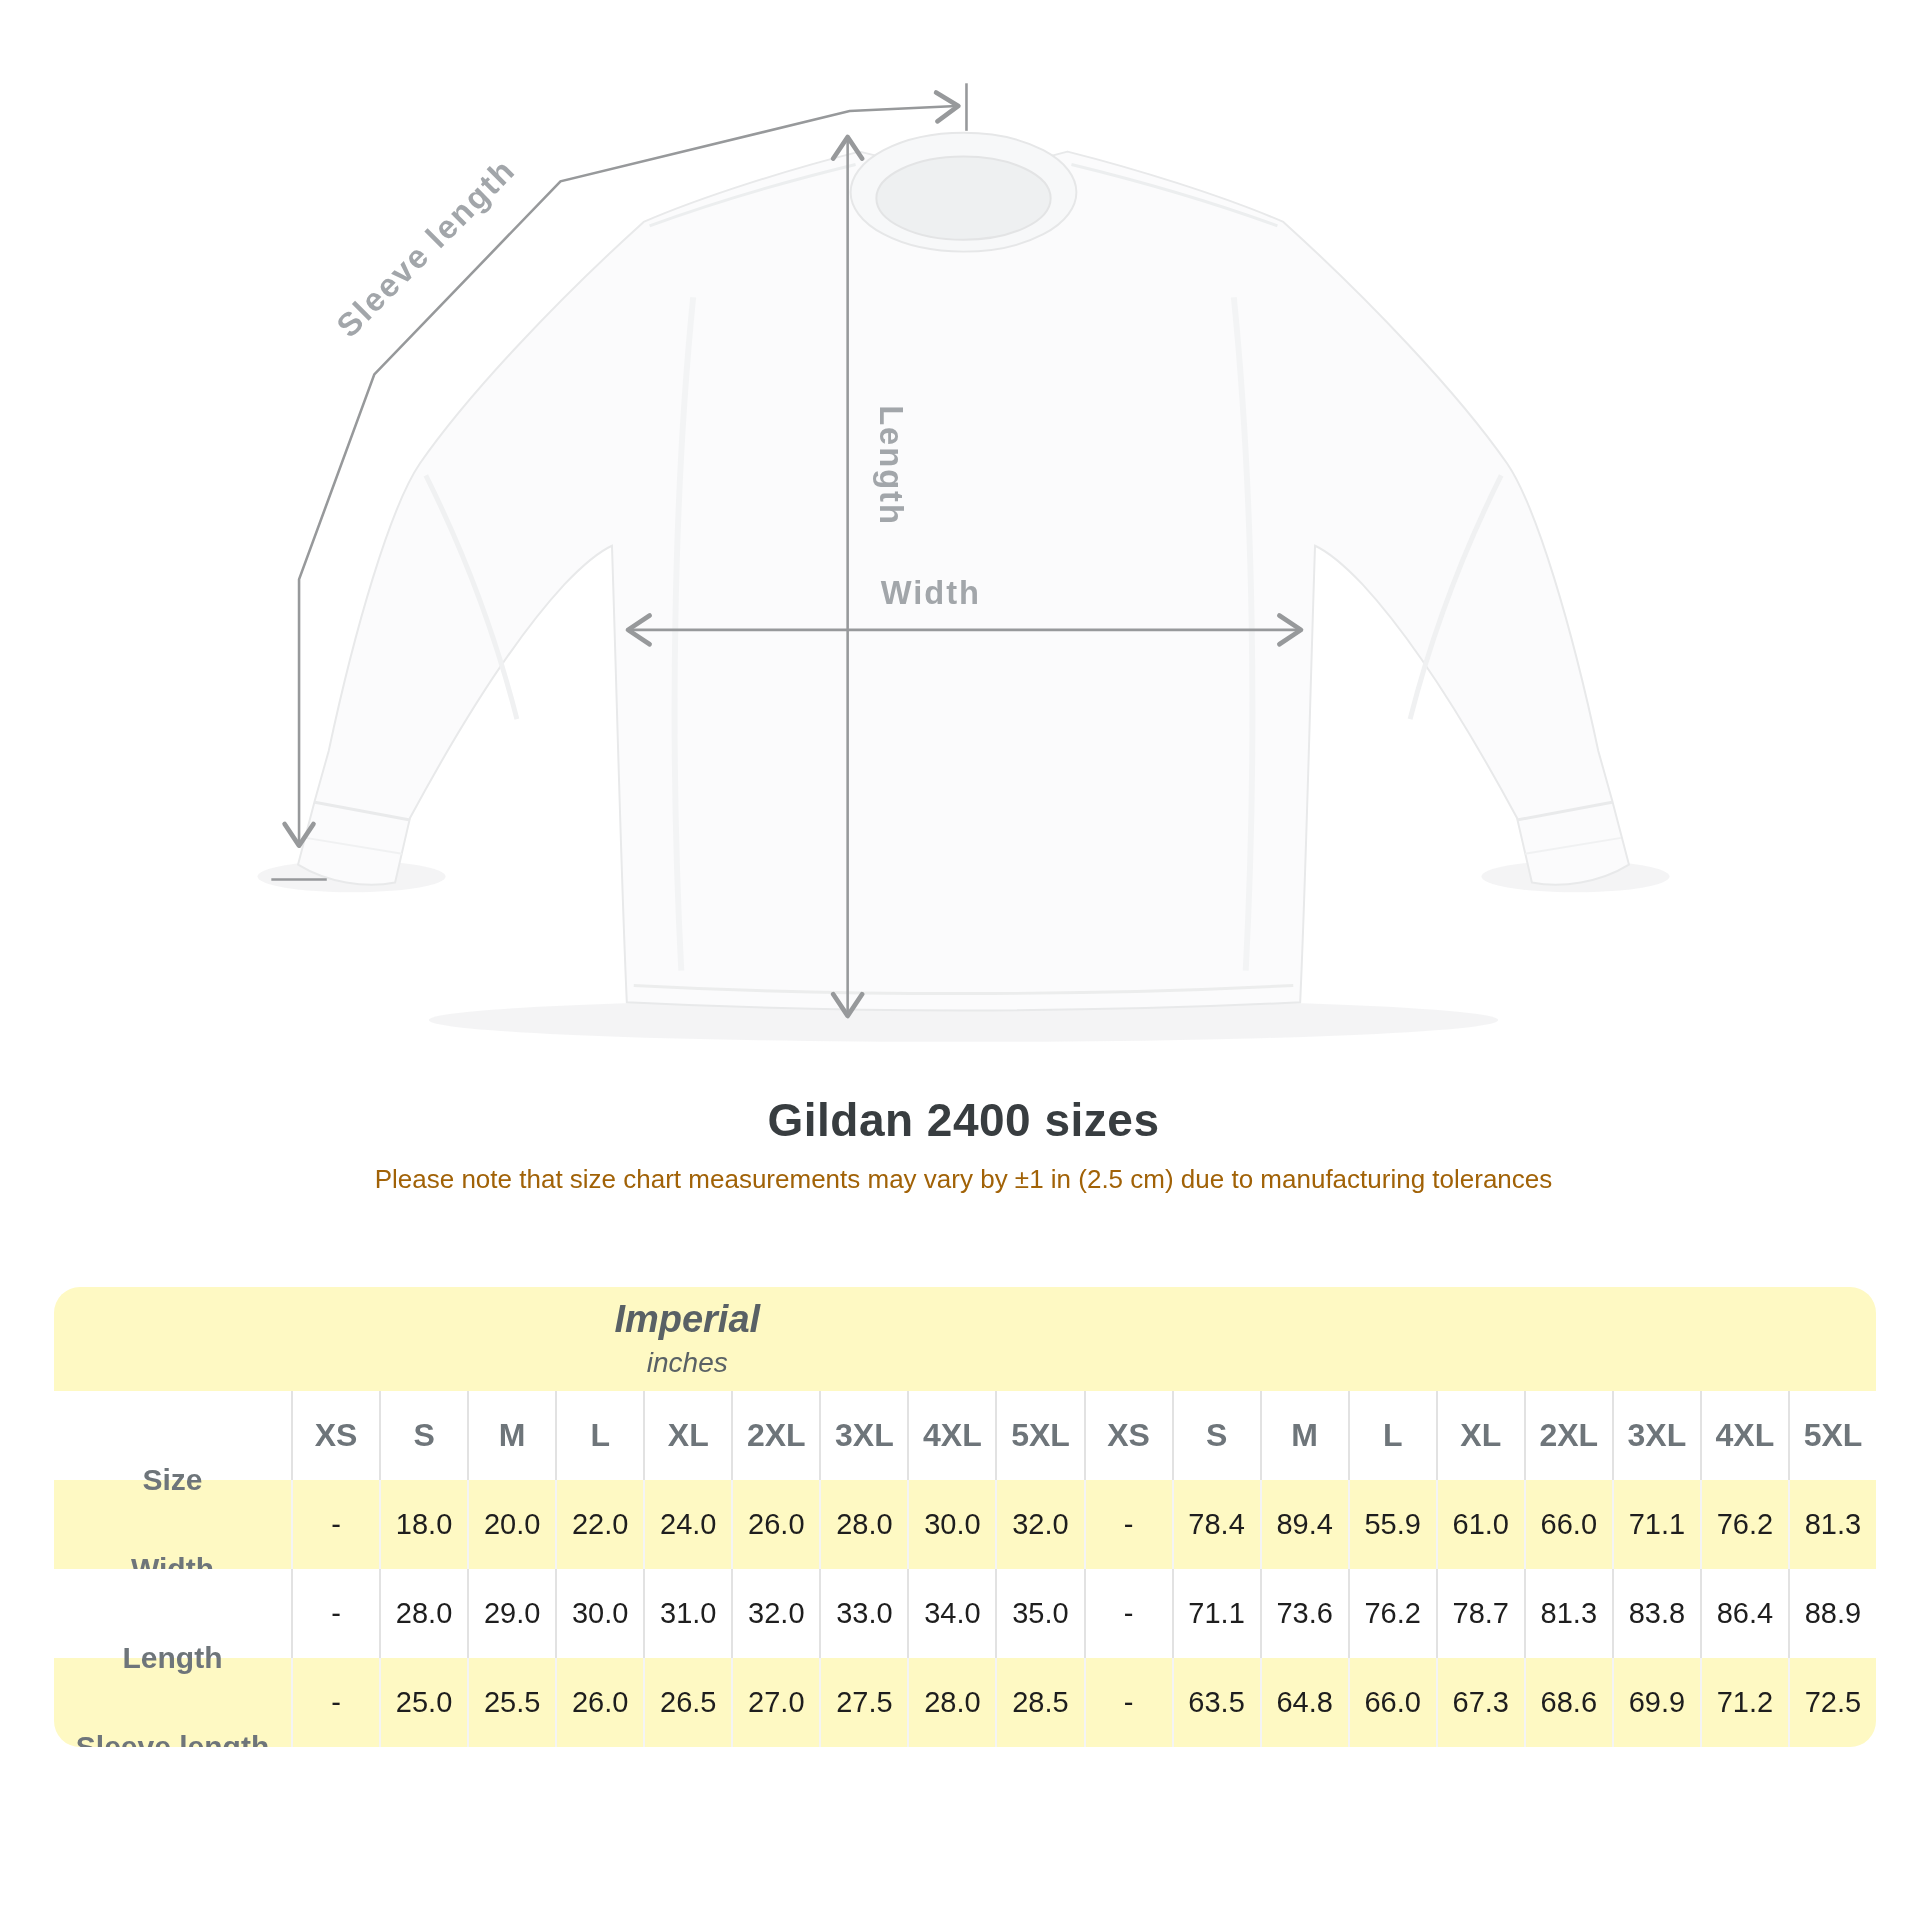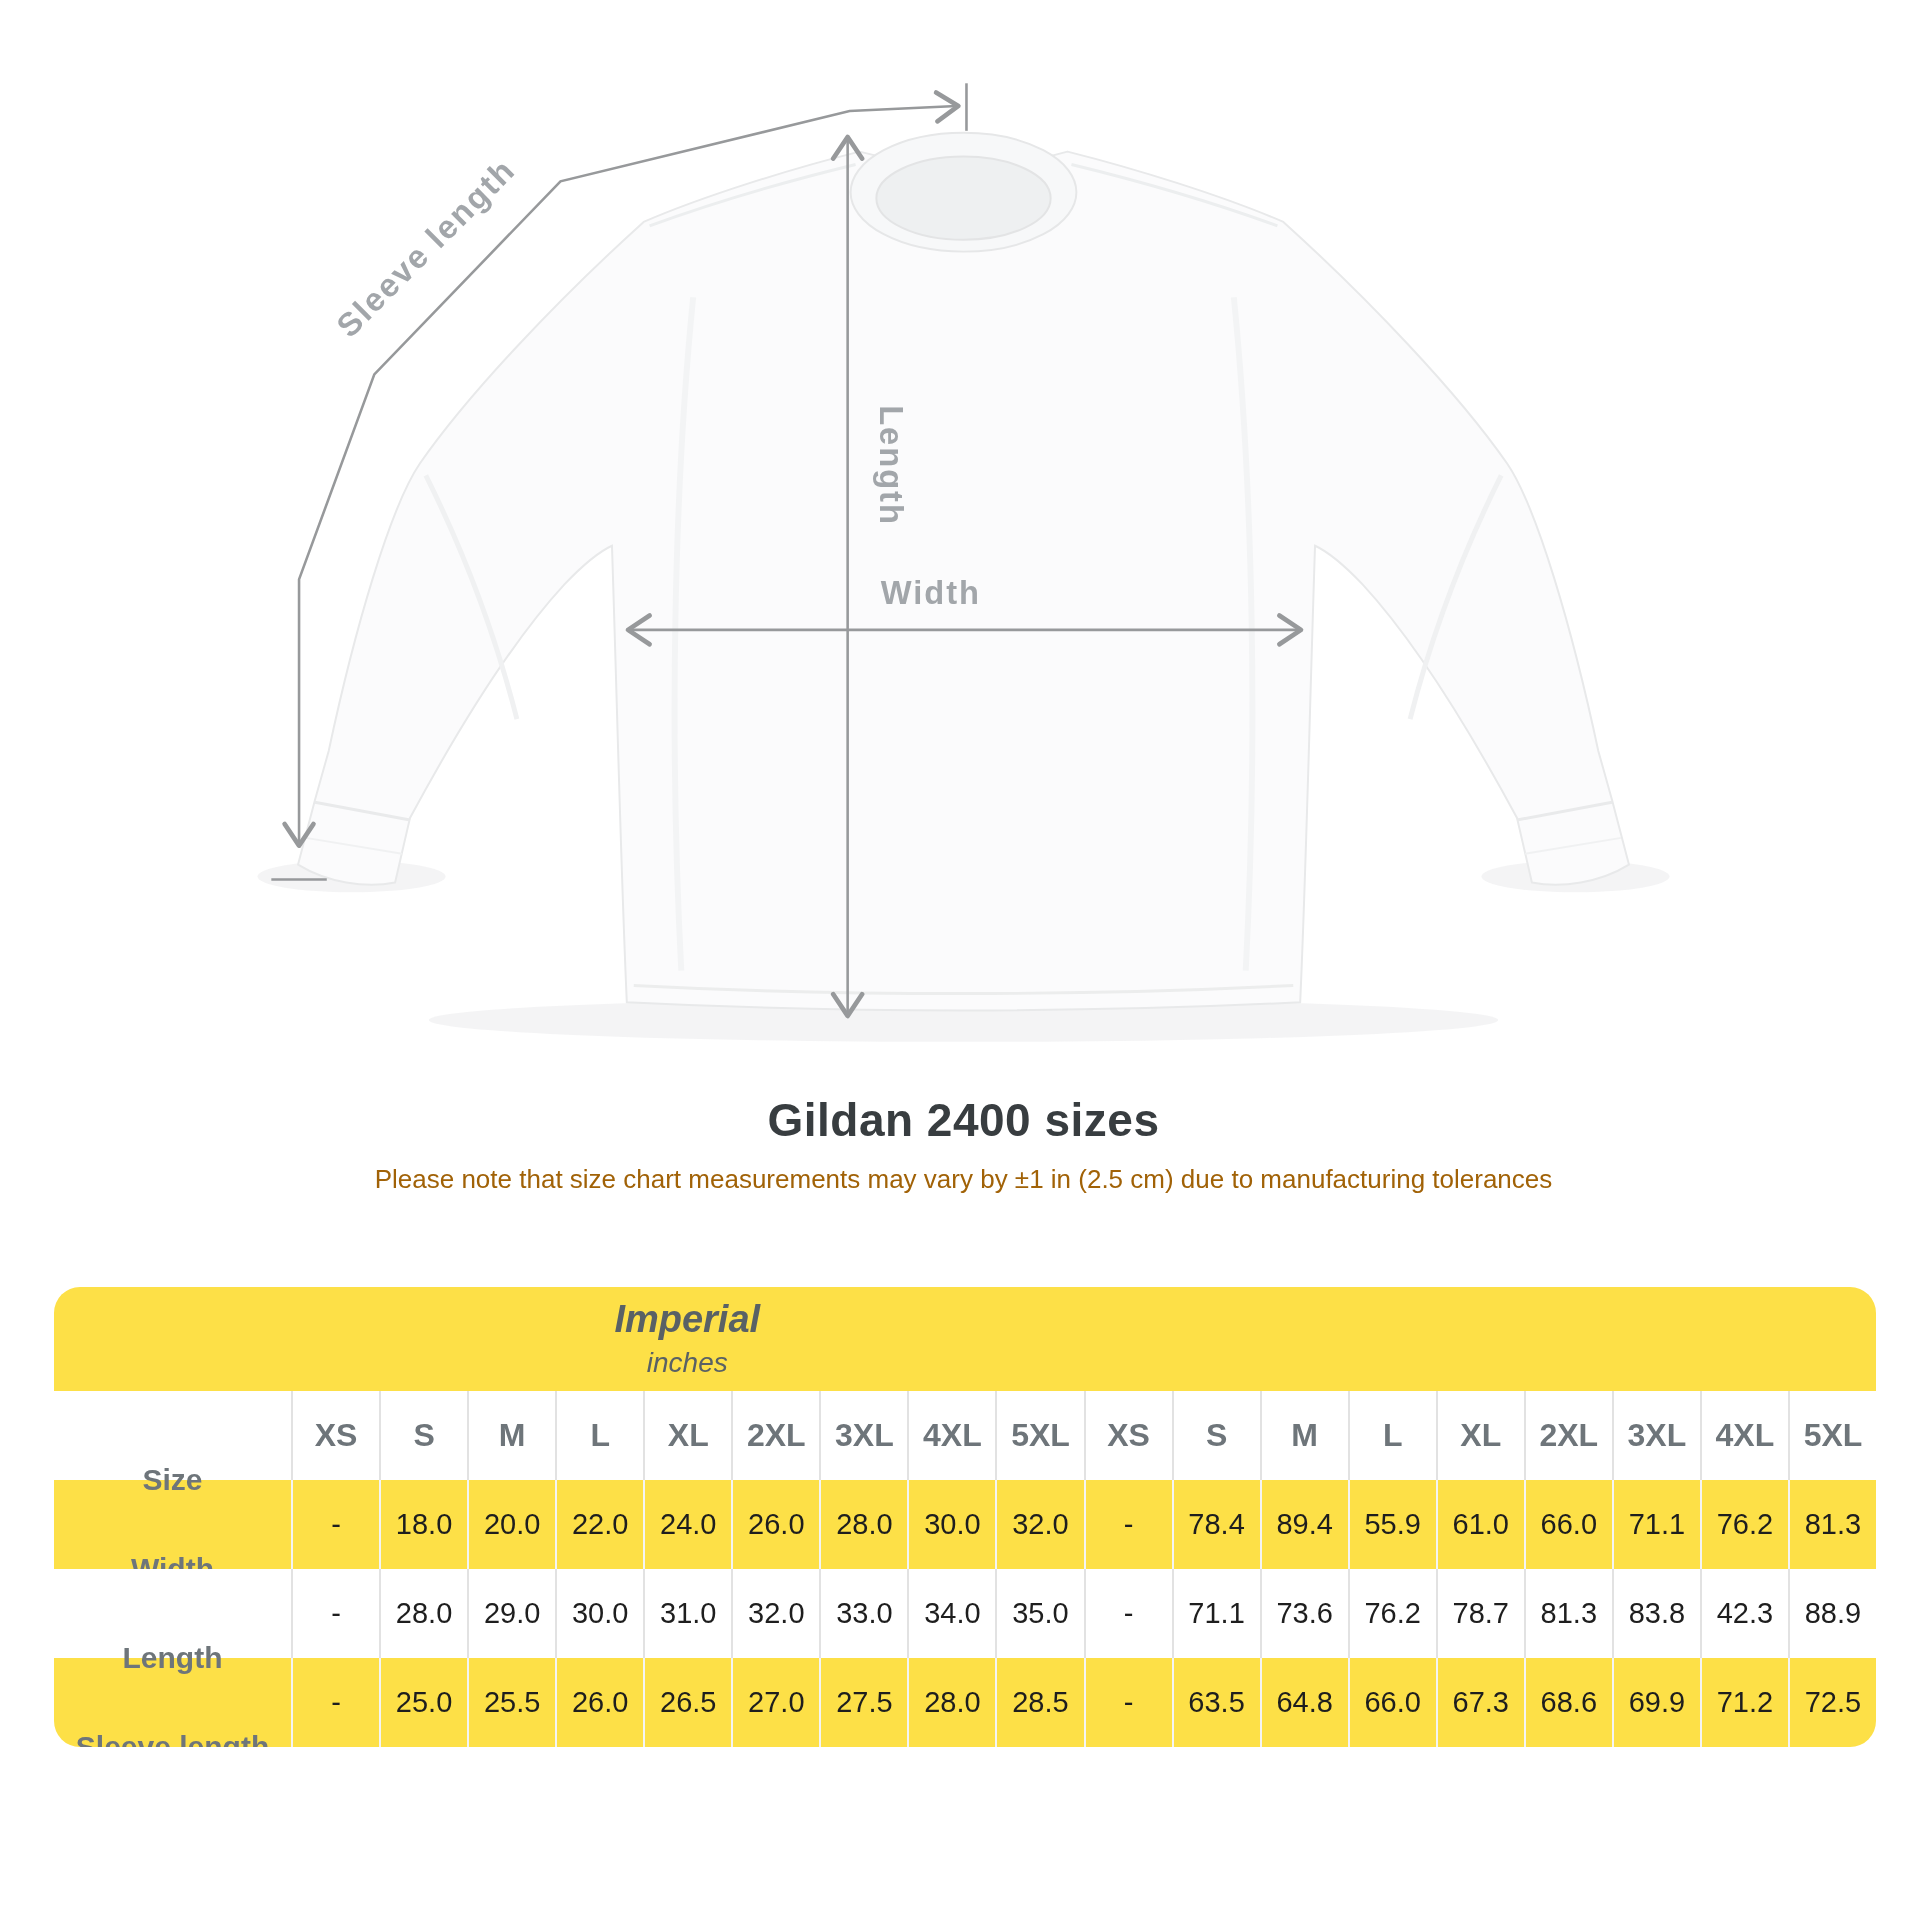--- a/index.html
+++ b/index.html
@@ -15,21 +15,21 @@
   .heading{position:absolute;left:0;top:1094px;width:1927px;text-align:center;}
   .heading .title{
     font-size:46px;font-weight:bold;color:#383d40;line-height:53px;letter-spacing:0.5px;
   }
   .heading .subtitle{
     margin-top:14px;font-size:26px;color:#a16207;line-height:36px;
   }
   
   .size-table{
     position:absolute;left:54px;top:1287px;width:1822px;height:460px;
-    background:#fde047;border-radius:26px;overflow:hidden;
+    background:#fef9c3;border-radius:26px;overflow:hidden;
     display:flex;flex-direction:column;
   }
   .t-row{
     display:grid;grid-template-columns:237px repeat(18,1fr);
     align-items:stretch;flex:0 0 auto;
   }
   .unit-row{height:104px;}
   .hdr-row{height:89px;background:#ffffff;--sep:#e2e2e2;}
   .data-row{height:89px;}
   .row-gray{background:transparent;--sep:#f4f4f4;}
@@ -195,21 +195,21 @@
       <div class="cell val">33.0</div>
       <div class="cell val">34.0</div>
       <div class="cell val">35.0</div>
       <div class="cell val">-</div>
       <div class="cell val">71.1</div>
       <div class="cell val">73.6</div>
       <div class="cell val">76.2</div>
       <div class="cell val">78.7</div>
       <div class="cell val">81.3</div>
       <div class="cell val">83.8</div>
-      <div class="cell val">42.3</div>
+      <div class="cell val">86.4</div>
       <div class="cell val">88.9</div>
     </div>
     <div class="t-row data-row row-gray">
       <div class="cell first label">Sleeve length</div>
       <div class="cell val">-</div>
       <div class="cell val">25.0</div>
       <div class="cell val">25.5</div>
       <div class="cell val">26.0</div>
       <div class="cell val">26.5</div>
       <div class="cell val">27.0</div>

